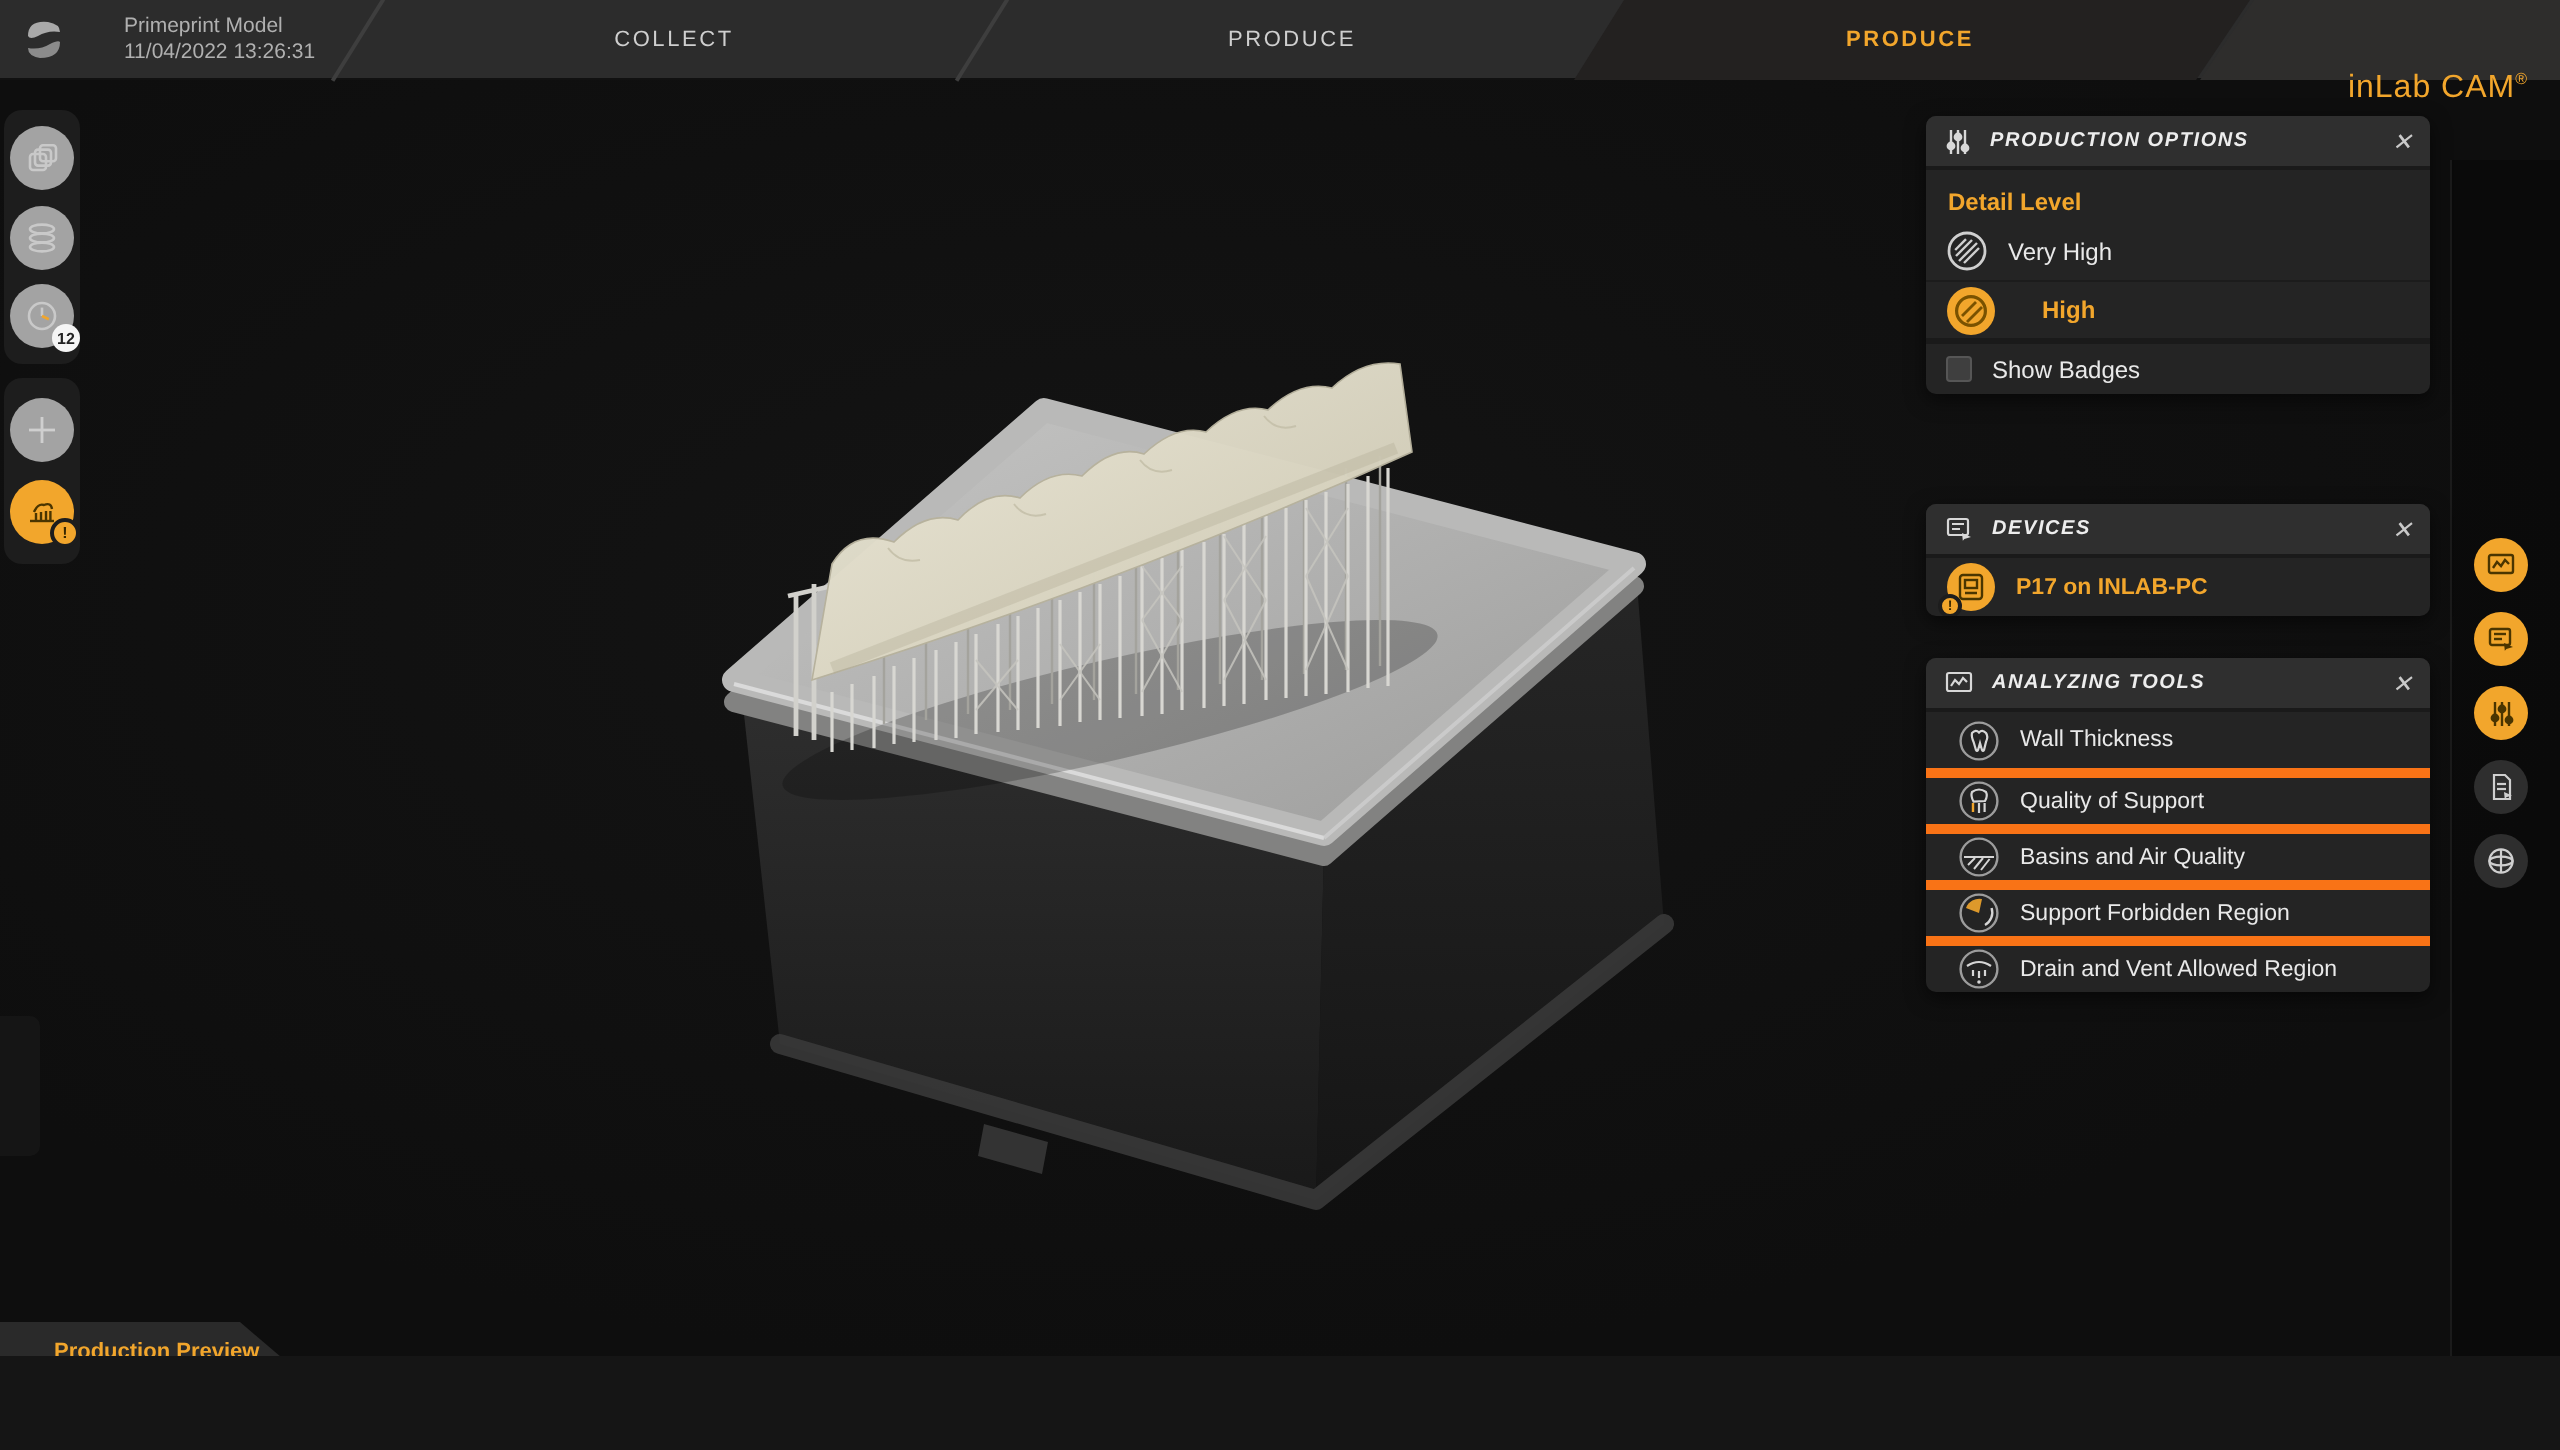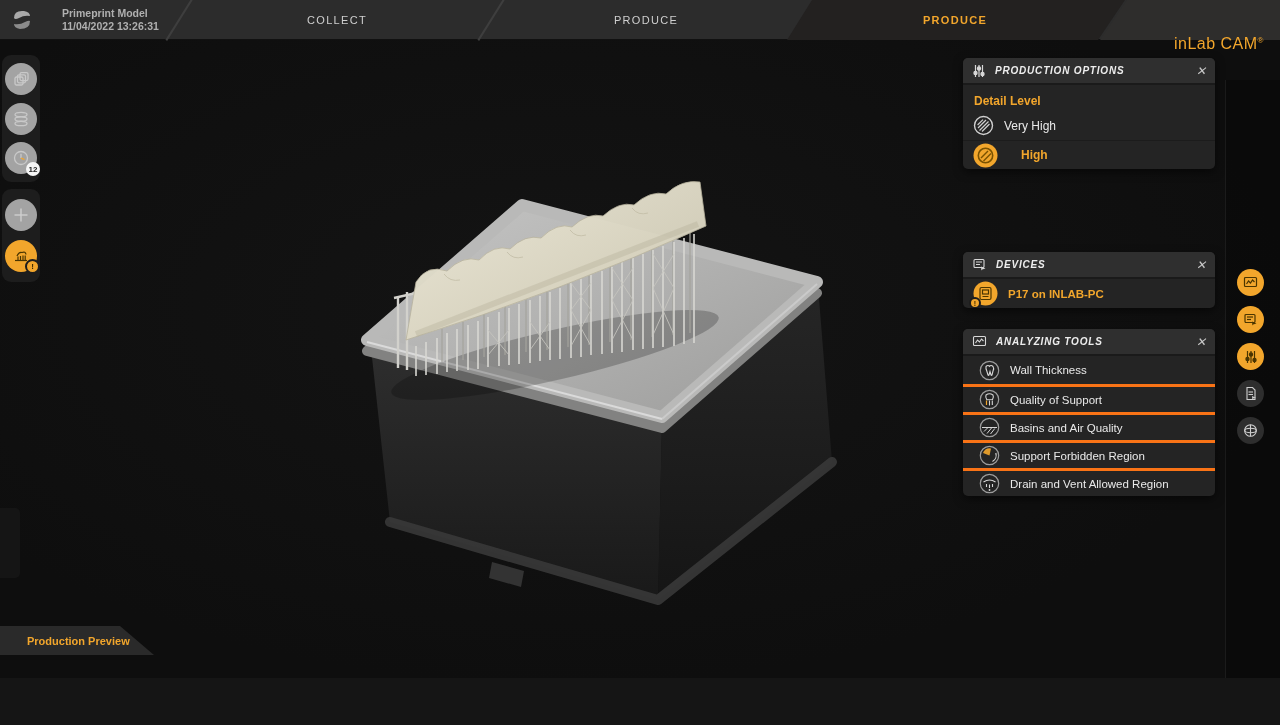--- a/index.html
+++ b/index.html
@@ -7,21 +7,21 @@
   #app{position:relative;width:1280px;height:725px;overflow:hidden;background:#0f0f0f;}
 
   
   .topbar{position:absolute;left:0;top:0;width:1280px;height:40px;background:#2c2c2c;z-index:40;border-bottom:1px solid #111;}
   .topbar .seg-produce{position:absolute;left:787px;top:0;width:338px;height:40px;background:#232120;
      clip-path:polygon(25px 0,100% 0,calc(100% - 27px) 100%,0 100%);}
   .topbar .seg-right{position:absolute;left:1100px;top:0;width:180px;height:40px;background:#2e2d2c;
      clip-path:polygon(27px 0,100% 0,100% 100%,0 100%);}
   .topbar .slash{position:absolute;top:-4px;width:2px;height:48px;background:#3e3e3e;transform:rotate(32deg);}
   .logo{position:absolute;left:10px;top:8px;width:24px;height:24px;}
-  .proj{position:absolute;left:62px;top:7px;line-height:13px;font-size:10.5px;color:#b0b0b0;font-weight:bold;}
+  .proj{position:absolute;left:62px;top:7px;line-height:13px;font-size:10.5px;color:#b0b0b0;}
   .tab{position:absolute;top:0;width:120px;height:40px;display:flex;align-items:center;justify-content:center;
        font-size:11px;letter-spacing:1.3px;color:#cfcfcf;cursor:pointer;}
   .tab.active{color:#f2a62c;font-weight:bold;}
   .apptitle{position:absolute;right:16px;top:9px;font-size:16px;color:#f2a62c;letter-spacing:.5px;margin-top:26px;}
   .apptitle sup{font-size:8px;}
 
   
   .toolgroup{position:absolute;left:2px;width:38px;background:#1d1d1d;border-radius:9px;z-index:30;
      display:flex;flex-direction:column;align-items:center;justify-content:space-evenly;}
   .tg1{top:55px;height:127px;}
@@ -48,29 +48,29 @@
   .row{display:flex;align-items:center;gap:10px;padding:0 10px;color:#e9e9e9;font-size:12px;cursor:pointer;}
   .row .circ{flex:0 0 auto;}
   .sect-label{height:26px;display:flex;align-items:flex-end;padding:0 11px 3px;color:#f2a62c;font-size:12px;font-weight:bold;}
   .opt{height:29px;}
   .opt.sep{border-top:1px solid #1c1c1c;gap:23px;}
   .opt.selected{color:#f2a62c;font-weight:bold;}
   .chk-row{height:28px;border-top:3px solid #1a1a1a;}
   .checkbox{width:13px;height:13px;background:#3f3f3f;border:1px solid #565656;border-radius:2px;}
   .dev-item{height:29px;color:#f2a62c;font-weight:bold;font-size:11.5px;}
   .an-item{height:28px;font-size:11.5px;padding-left:16px;}
-  .an-item + .an-item{border-top:3px solid #f97316;}
+  .an-item + .an-item{border-top:5px solid #f97316;}
 
   
   .fab{position:absolute;left:1237px;width:27px;height:27px;border-radius:50%;display:flex;align-items:center;justify-content:center;cursor:pointer;z-index:36;}
   .fab.orange{background:#f2a62c;}
   .fab.dark{background:#2e2e2e;}
 
   
-  .preview-tab{position:absolute;left:0;top:626px;width:154px;height:29px;background:#2a2a2a;
+  .preview-tab{position:absolute;left:0;top:661px;width:154px;height:29px;background:#2a2a2a;
      clip-path:polygon(0 0,120px 0,154px 100%,0 100%);display:flex;align-items:center;padding-left:27px;
      color:#f2a62c;font-size:11px;font-weight:bold;z-index:20;cursor:pointer;}
   .bottombar{position:absolute;left:0;top:678px;width:1280px;height:47px;background:#151515;z-index:30;}
 </style>
 </head>
 <body>
 
 <div id="app">
 
   <div class="canvas">
@@ -294,20 +294,24 @@
       <svg class="circ" width="25" height="25" viewBox="0 0 25 25">
         <circle cx="12.5" cy="12.5" r="12" fill="#f2a62c"></circle>
         <circle cx="12.5" cy="12.5" r="7.2" fill="none" stroke="#7a5200" stroke-width="1.6"></circle>
         <g stroke="#7a5200" stroke-width="1.4">
             <line x1="8" y1="15" x2="15" y2="8"></line>
             <line x1="10.5" y1="18" x2="18" y2="10.5"></line>
           </g>
       </svg>
       <span>High</span>
     </div>
+    <div class="row chk-row">
+      <span class="checkbox"></span>
+      <span>Show Badges</span>
+    </div>
   </div>
 
   <div class="panel" style="top:252px;">
     <div class="phead">
       <svg width="15" height="15" viewBox="0 0 15 15" fill="none" stroke="#d8d8d8" stroke-width="1.1">
         <rect x="2" y="2.5" width="10" height="8" rx="1"></rect>
           <line x1="4" y1="5" x2="10" y2="5"></line>
           <line x1="4" y1="7.5" x2="8" y2="7.5"></line>
         <polygon points="9,9.5 13.5,11.5 10.2,12.5 9.4,13.4" fill="#d8d8d8" stroke="none"></polygon>
       </svg>

